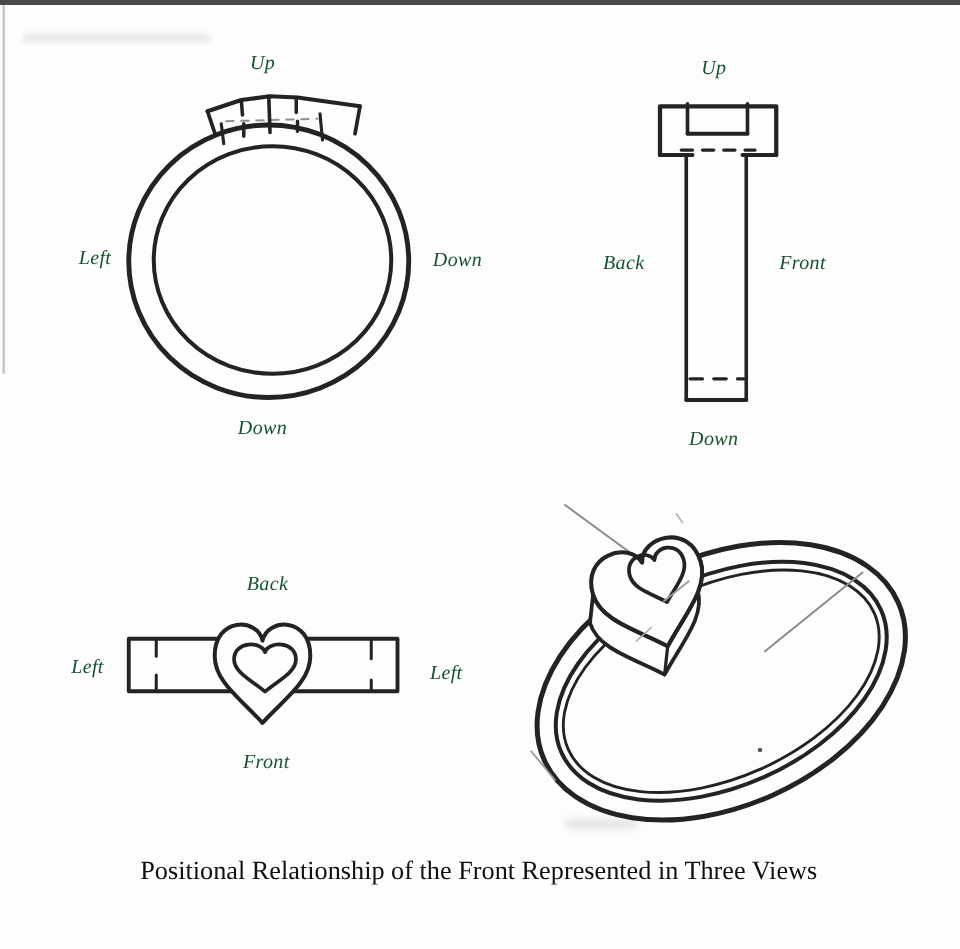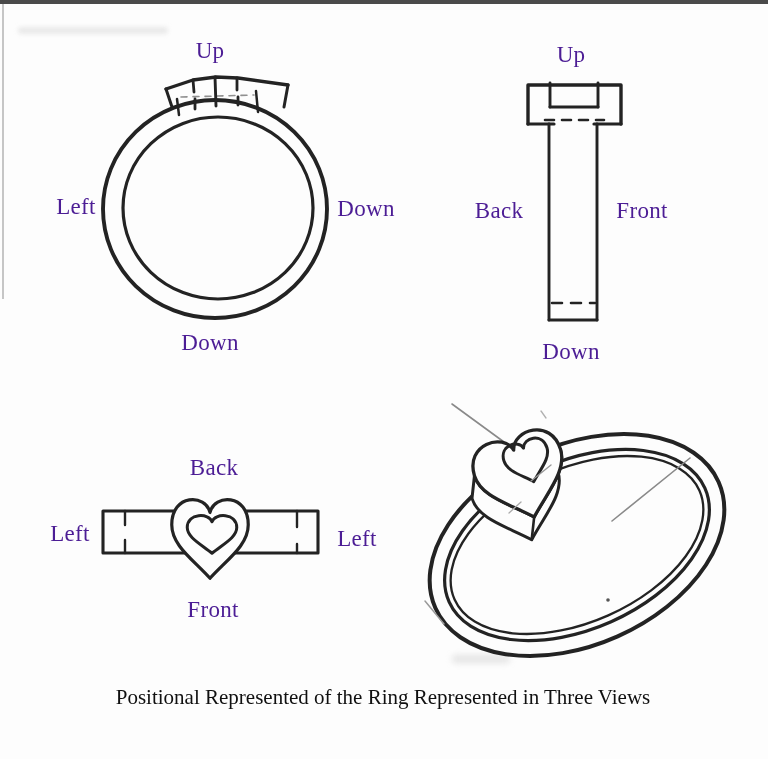--- a/index.html
+++ b/index.html
@@ -22,24 +22,25 @@
     position:absolute;background:#e9e9e9;filter:blur(2px);border-radius:4px;
   }
   .smudge-a{left:18px;top:27px;width:150px;height:7px;}
   .smudge-b{left:452px;top:655px;width:58px;height:8px;background:#e4e4e4;filter:blur(3px);}
   .drawing{
     position:absolute;left:0;top:0;width:768px;height:759px;
   }
   .lbl{
     position:absolute;
     transform:translate(-50%,-50%);
-    font-size:23px;
-    color:#4c1d95;
+    font-size:16px;
+    color:#14532d;
     white-space:nowrap;
     letter-spacing:0.3px;
+    font-style:italic;
   }
   .caption{
     position:absolute;
     transform:translate(-50%,-50%);
     left:383px;top:697px;
     font-size:21px;
     color:#101010;
     white-space:nowrap;
   }
   
@@ -143,14 +144,14 @@
   <div class="lbl sv-up">Up</div>
   <div class="lbl sv-back">Back</div>
   <div class="lbl sv-front">Front</div>
   <div class="lbl sv-down">Down</div>
 
   <div class="lbl tv-back">Back</div>
   <div class="lbl tv-left-w">Left</div>
   <div class="lbl tv-left-e">Left</div>
   <div class="lbl tv-front">Front</div>
 
-  <div class="caption">Positional Represented of the Ring Represented in Three Views</div>
+  <div class="caption">Positional Relationship of the Front Represented in Three Views</div>
 </div>
 
 </body></html>

